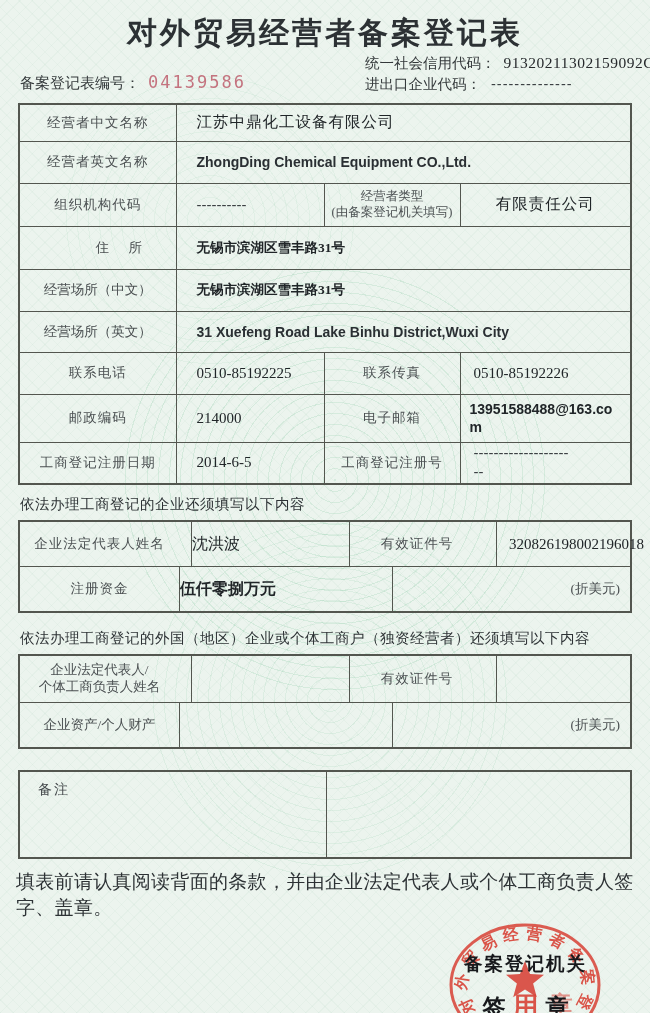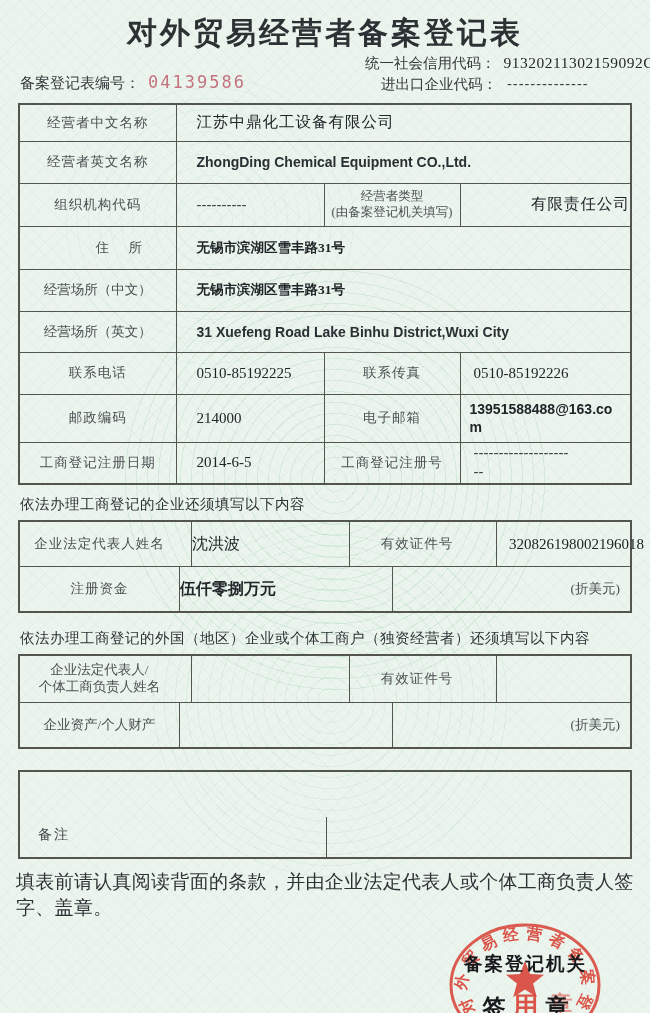--- a/index.html
+++ b/index.html
@@ -21,37 +21,37 @@
   .g2{width:360px;height:360px;left:150px;top:520px;opacity:.7;}
   .g3{width:300px;height:300px;left:60px;top:70px;opacity:.5;}
   .content{position:relative;z-index:1;}
 
   
   .hdr{position:relative;height:103px;}
   .title{position:absolute;left:0;right:0;top:13px;text-align:center;
     font-size:30px;font-weight:bold;letter-spacing:3px;color:#2c3134;}
   .credit-line{position:absolute;left:365px;top:54px;font-size:14.5px;color:#33383a;white-space:nowrap;}
   .credit-line .v{font-family:"Liberation Serif", serif;font-size:15.5px;color:#26292c;margin-left:8px;letter-spacing:.5px;}
-  .ie-line{position:absolute;left:381px;top:75px;font-size:14.5px;color:#33383a;white-space:nowrap;}
+  .ie-line{position:absolute;left:365px;top:75px;font-size:14.5px;color:#33383a;white-space:nowrap;}
   .ie-line .v{margin-left:10px;color:#3c4144;letter-spacing:1px;}
   .formno-line{position:absolute;left:20px;top:72px;font-size:15px;color:#33383a;white-space:nowrap;}
   .formno-line .v{font-family:"DejaVu Sans Mono", monospace;font-size:17px;color:#c4737f;letter-spacing:2px;margin-left:8px;}
 
   
   table.frm{border-collapse:collapse;width:614px;margin-left:18px;table-layout:fixed;}
   table.frm td{border:1px solid #53564f;padding:0;vertical-align:middle;overflow:hidden;}
   table.frm{border:2px solid #53564f;}
   .lbl{text-align:center;font-family:"Liberation Serif", serif;font-size:13.5px;color:#4b5052;letter-spacing:1px;}
   .val{font-family:Liberation Serif, serif;font-size:15px;color:#202528;padding-left:20px !important;}
   .val-sm{font-size:13.5px;font-weight:bold;}
   .val-en{font-family:"Liberation Sans", sans-serif;font-size:14px;font-weight:bold;color:#2a2f33;}
   .val2{padding-left:13px !important;}
   .dash{color:#3c4144;letter-spacing:0;font-family:"Liberation Sans", sans-serif;}
   .pre{white-space:pre-line;line-height:1.25;}
-  .cc{text-align:right;padding-left:0 !important;}
+  .cc{text-align:center;padding-left:0 !important;}
   .big{font-size:15.5px;letter-spacing:1px;}
   .emailv{font-family:"Liberation Sans", sans-serif;font-size:14px;font-weight:bold;word-break:break-all;
     padding:2px 6px 2px 9px !important;line-height:1.3;}
 
   .sec-head{margin:0;padding:10px 0 6px 20px;font-size:14.5px;color:#2d3235;letter-spacing:.5px;}
 
   
   .box{width:610px;margin-left:18px;border:2px solid #53564f;}
   .grow{display:grid;align-items:center;}
   .grow + .grow{border-top:1px solid #53564f;}
@@ -63,21 +63,21 @@
   .cell-c{justify-content:center;text-align:center;}
   .cell-l{justify-content:flex-start;}
   .cell-r{justify-content:flex-end;padding-right:10px;}
   .usd{font-family:"Liberation Serif", serif;font-size:13.5px;color:#4b5052;}
   .name-v{font-family:"Liberation Serif", serif;font-size:16px;color:#202528;}
   .cap-v{font-family:"Liberation Serif", serif;font-size:16px;font-weight:bold;color:#202528;}
   .id-v{font-family:"Liberation Serif", serif;font-size:15px;color:#202528;padding-left:12px;}
 
   .remark-box{width:610px;margin:21px 0 0 18px;border:2px solid #53564f;height:85px;display:grid;
     grid-template-columns:307px 1fr;}
-  .remark-box .cellA{border-right:1px solid #53564f;padding:8px 0 0 18px;margin-top:45px;}
+  .remark-box .cellA{border-right:1px solid #53564f;padding:8px 0 0 18px;}
   .remark-box .cellA span{font-family:"Liberation Serif", serif;font-size:14px;color:#43484b;letter-spacing:2px;}
 
   .note-line{margin:10px 0 0 16px;font-size:19px;color:#2d3235;letter-spacing:.3px;}
 
   
   .stamp-area{position:relative;height:160px;}
   .stamp-svg{position:absolute;left:445px;top:0px;}
   .authority-title{position:absolute;left:438px;top:30px;width:175px;text-align:center;
     font-size:18.5px;font-weight:bold;letter-spacing:2px;color:#17191c;}
   .sign-row{position:absolute;left:438px;top:68px;width:175px;display:flex;justify-content:center;

